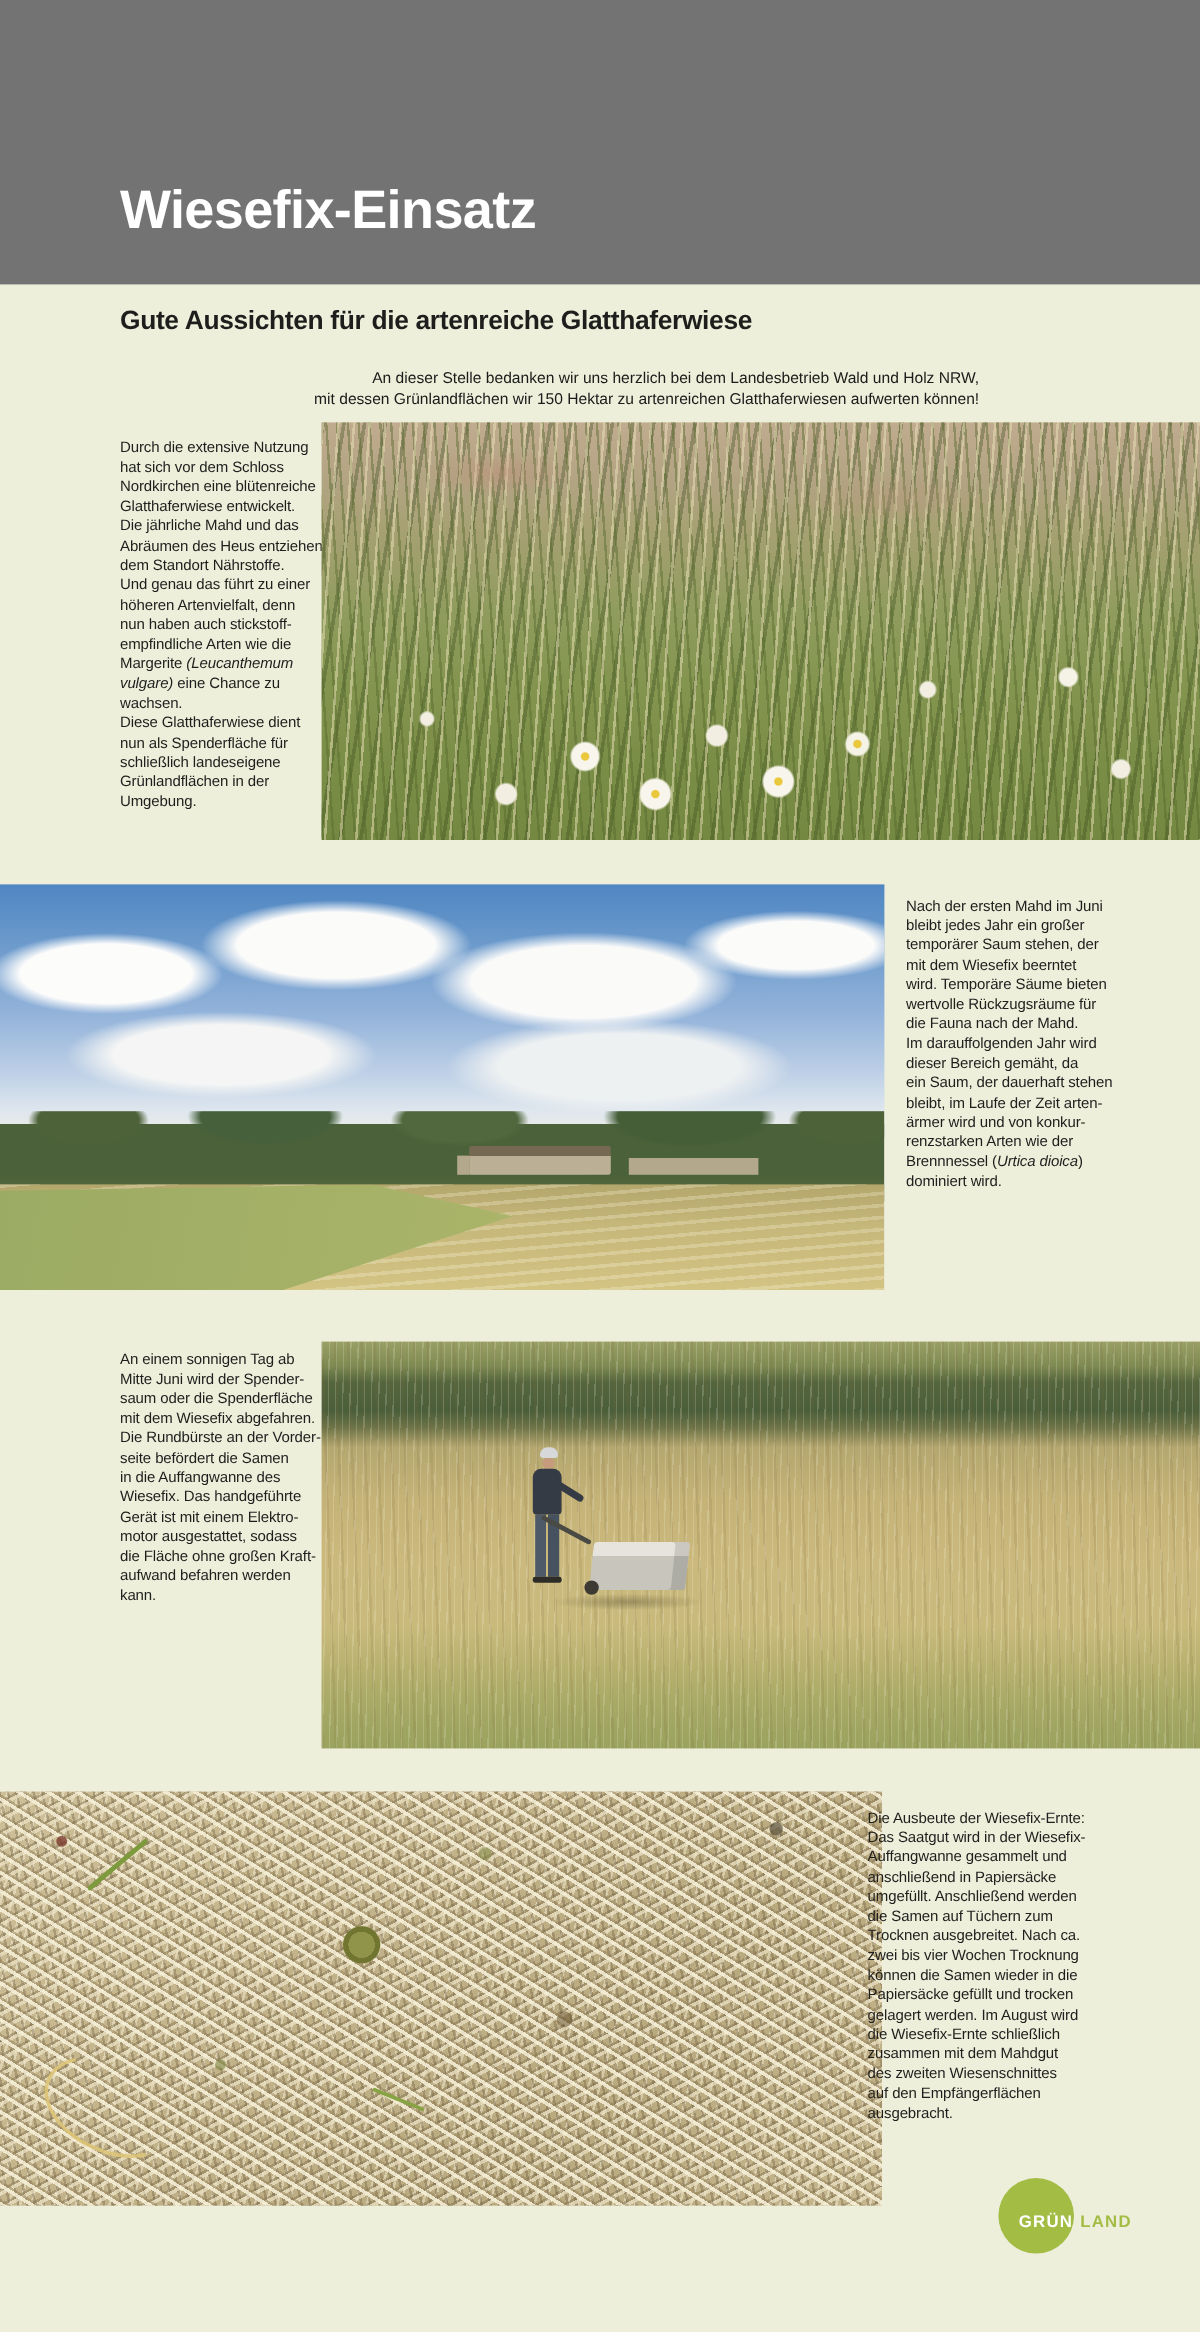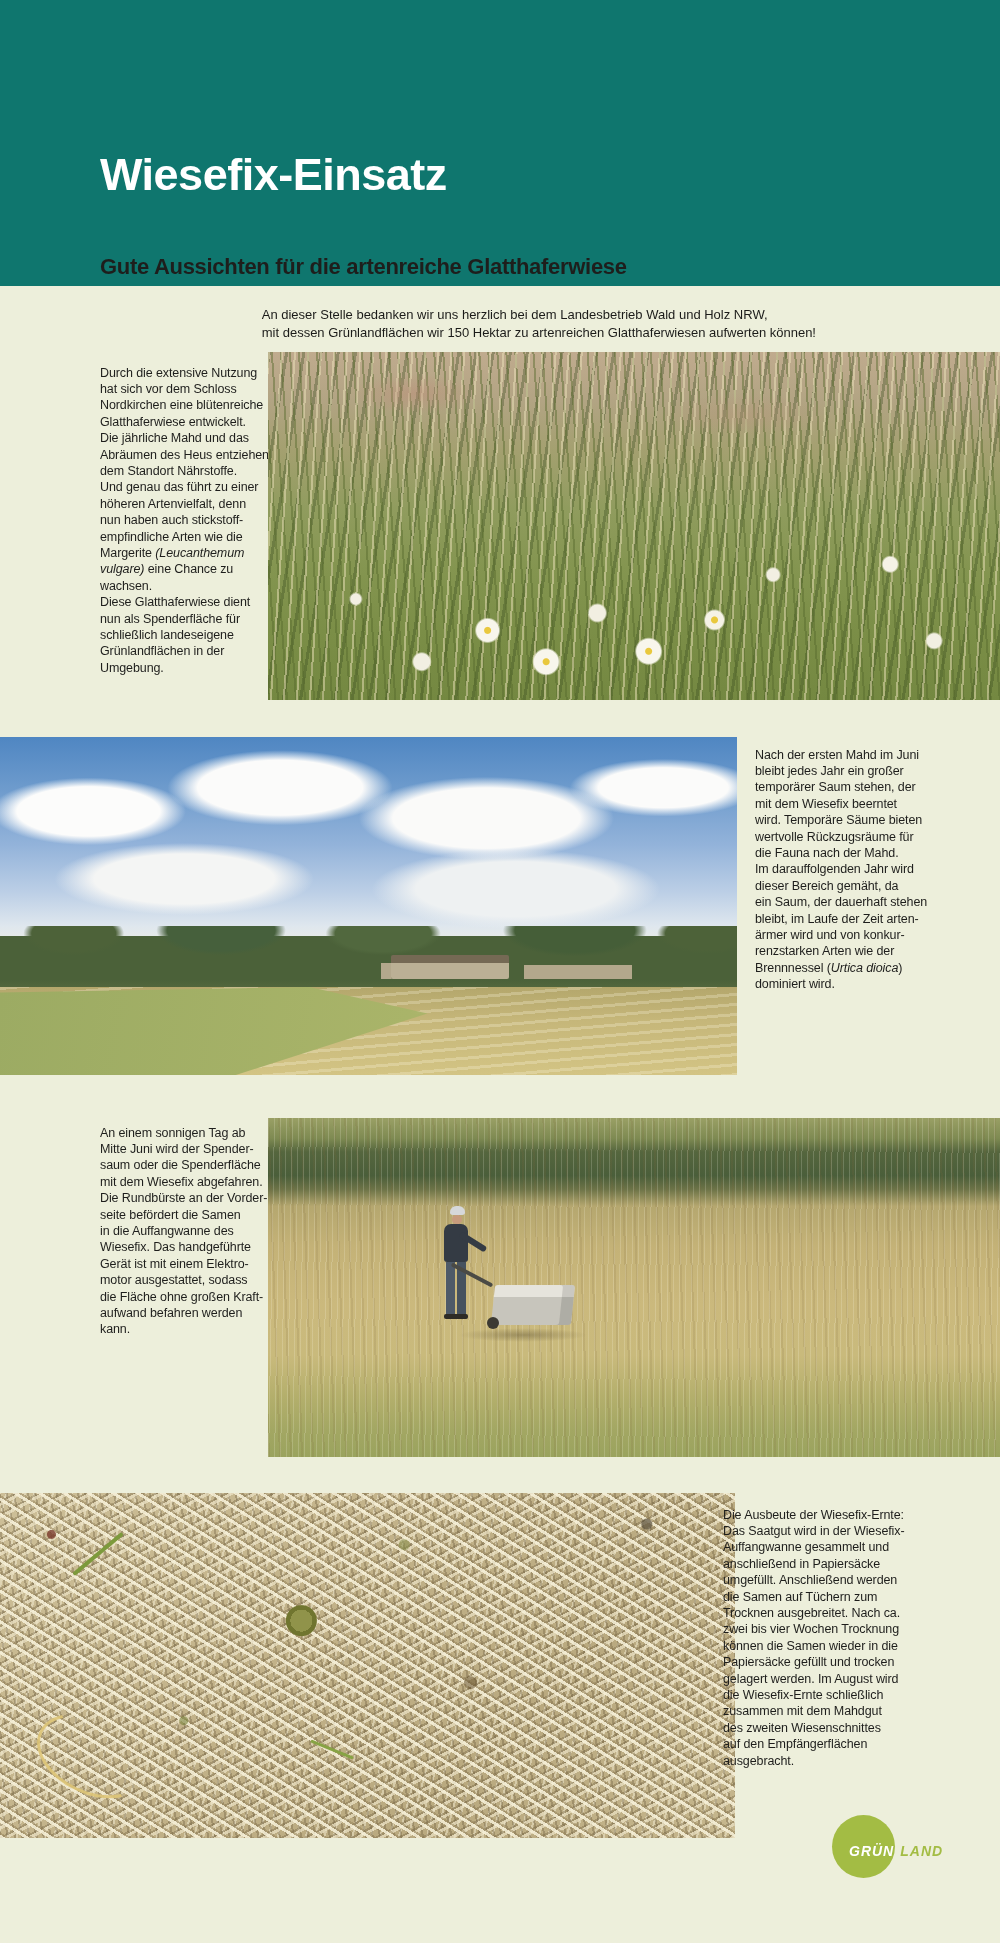--- a/index.html
+++ b/index.html
@@ -3,33 +3,33 @@
 <meta charset="utf-8">
 <style>
   html,body{margin:0;padding:0;background:#e6e8d4;}
   .poster{
     position:relative;width:1000px;height:1943px;margin:0 auto;
     background:#edefdb;overflow:hidden;
     font-family:"Liberation Sans","DejaVu Sans",sans-serif;
     color:#1e1e1c;
   }
   
-  .header{position:absolute;left:0;top:0;width:1000px;height:286px;background:#0f766e;}
+  .header{position:absolute;left:0;top:0;width:1000px;height:237px;background:#737373;}
   .page-title{
     position:absolute;left:100px;top:150px;
     font-size:45px;font-weight:bold;color:#ffffff;letter-spacing:-0.5px;line-height:1.1;
     white-space:pre;
   }
   .subtitle{
     position:absolute;left:100px;top:254px;
     font-size:22px;font-weight:bold;color:#1e1e1c;letter-spacing:-0.3px;white-space:pre;
   }
   .ack{
     position:absolute;right:184px;top:306px;
-    font-size:13px;line-height:17.5px;white-space:pre;color:#1b1b19;
+    font-size:13px;line-height:17.5px;text-align:right;white-space:pre;color:#1b1b19;
   }
   
   .text-col{
     position:absolute;font-size:12.5px;line-height:16.4px;letter-spacing:-0.1px;
     color:#1e1e1c;white-space:pre;
   }
   .sp-italic{font-style:italic;}
   #sec1-text{left:100px;top:352px;width:175px;}
   #sec2-text{left:755px;top:734px;width:230px;}
   #sec3-text{left:100px;top:1112px;width:175px;}
@@ -134,21 +134,21 @@
   }
   .p4-stem{position:absolute;left:34px;bottom:44px;width:110px;height:70px;border-radius:50%;
     border:3px solid rgba(0,0,0,0);
     border-bottom-color:rgba(222,198,120,0.9);border-left-color:rgba(222,198,120,0.9);
     transform:rotate(25deg);}
   .p4-blade{position:absolute;left:9%;top:17%;width:64px;height:4px;background:#7d9a3c;border-radius:2px;transform:rotate(-40deg);}
   .p4-blade2{position:absolute;left:42%;top:74%;width:46px;height:3px;background:#87a344;border-radius:2px;transform:rotate(22deg);}
   
   .logo{position:absolute;left:832px;top:1815px;width:160px;height:64px;}
   .logo-circle{position:absolute;left:0;top:0;width:63px;height:63px;border-radius:50%;background:#a3bc44;}
-  .logo-text{position:absolute;left:17px;top:28px;font-size:14px;font-weight:bold;letter-spacing:1px;white-space:nowrap;font-style:italic;}
+  .logo-text{position:absolute;left:17px;top:28px;font-size:14px;font-weight:bold;letter-spacing:1px;white-space:nowrap;}
   .logo-gruen{color:#ffffff;}
   .logo-slash{display:inline-block;width:2px;height:15px;background:#edefdb;transform:rotate(18deg);margin:0 2px;vertical-align:-3px;}
   .logo-land{color:#a3bc44;}
 </style>
 </head>
 <body>
 
 <div class="poster">
 
   <div class="header">

